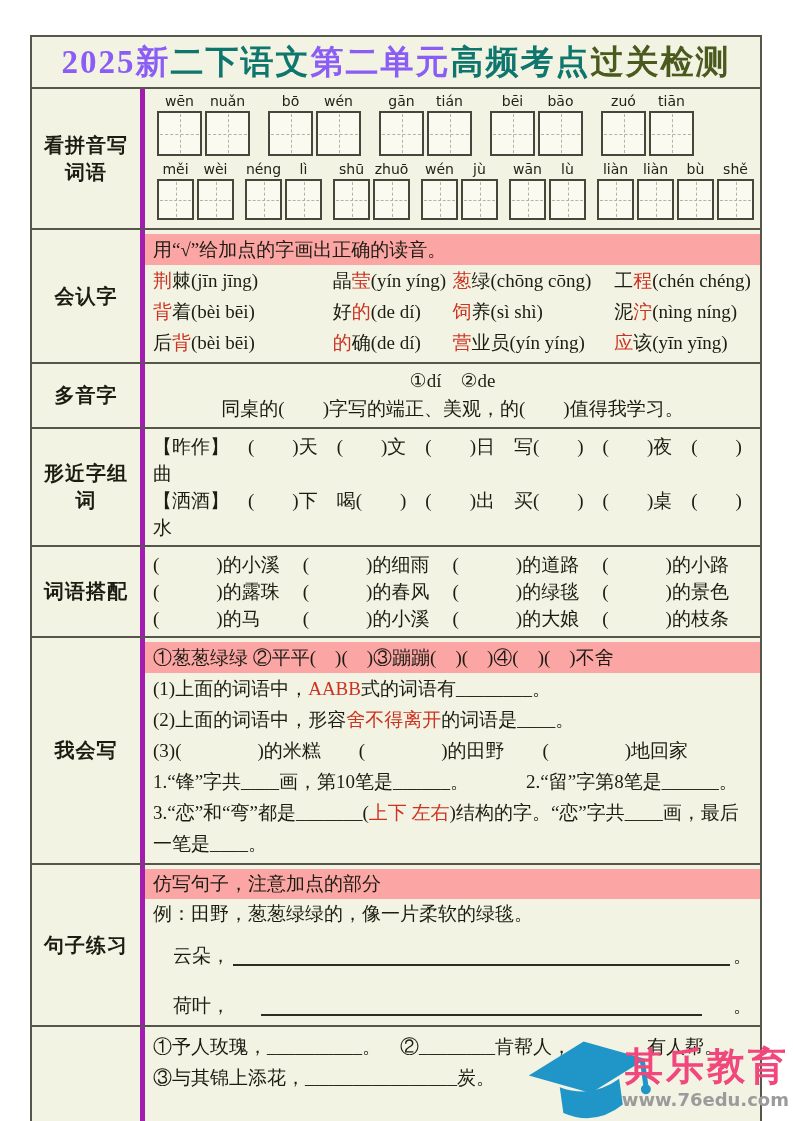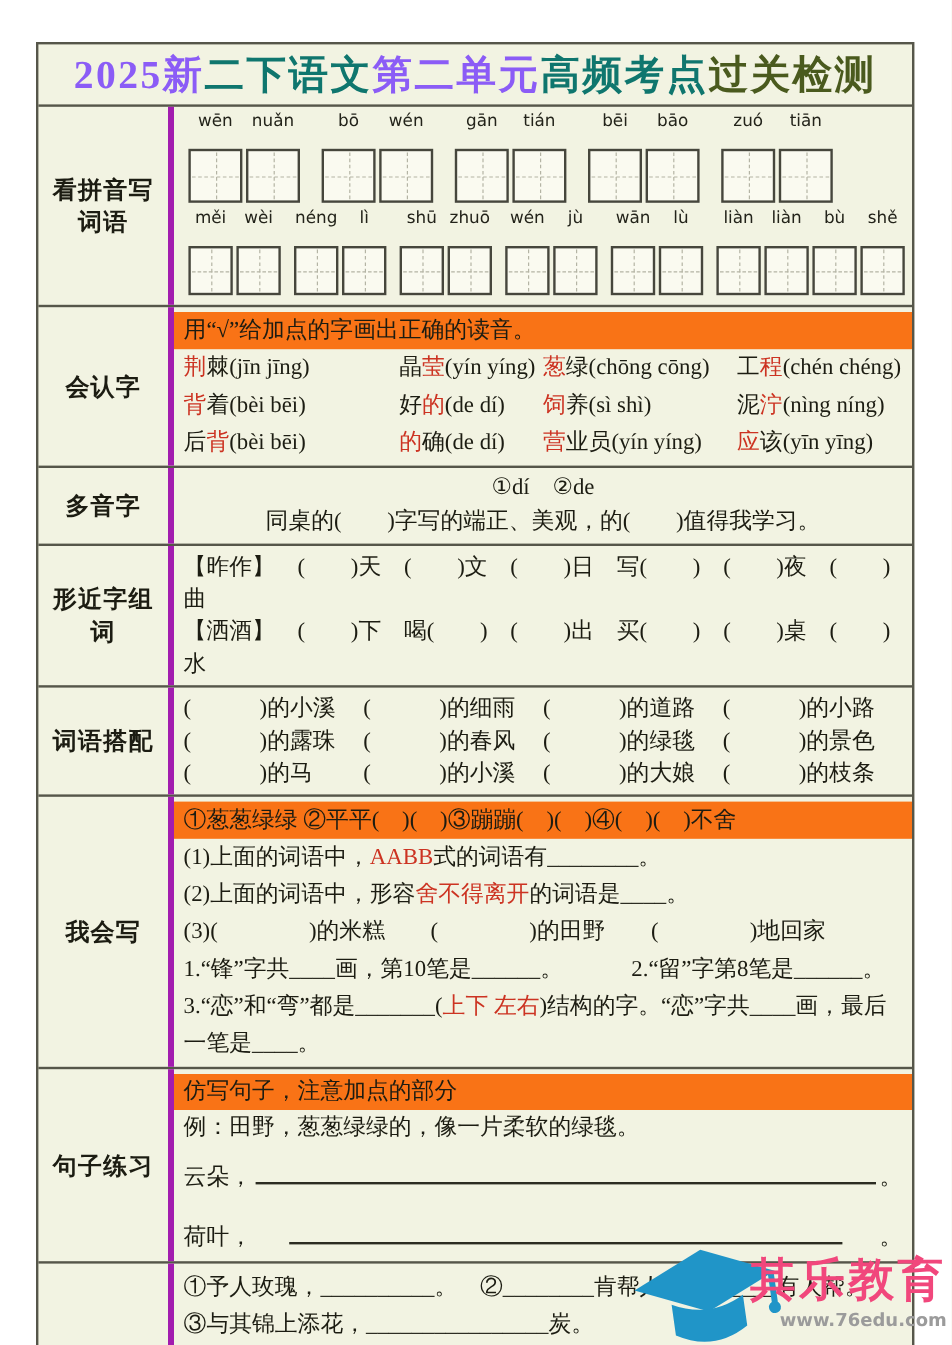--- a/index.html
+++ b/index.html
@@ -41,32 +41,32 @@
   }
   .content-cell {
     flex: 1 1 auto;
     padding: 4px 8px;
     font-size: 19px;
     line-height: 30px;
     overflow: hidden;
   }
   .red { color: #cc3322; }
   .hl {
-    background: #f97316;
+    background: #fca5a5;
     margin: 0 -8px; padding: 0 8px;
   }
   .center { text-align: center; }
 
   
   .content-pinyin { min-height: 118px; padding-top: 2px; }
   .prow { display: flex; align-items: flex-end; margin: 1px 0 4px 4px; }
   .pgroup { display: flex; margin-right: 15px; }
   .prow.small .pgroup { margin-right: 8px; }
   .pgroup:last-child { margin-right: 0; }
-  .pcell { display: flex; flex-direction: column; align-items: center; margin-right: 3px; gap: 13px; }
+  .pcell { display: flex; flex-direction: column; align-items: center; margin-right: 3px; }
   .pin {
     font-family: "DejaVu Sans", sans-serif;
     font-size: 14px; height: 19px; line-height: 19px; color: #23231a;
   }
   .tian {
     width: 45px; height: 45px;
     border: 2px solid #46463c;
     background: #fafaf0;
     position: relative;
   }
@@ -97,21 +97,21 @@
   
   .content-dapei { min-height: 80px; line-height: 27px; }
   .dp-row { display: flex; }
   .dp-cell { width: 25%; white-space: nowrap; }
 
   
   .content-wohuixie { min-height: 192px; line-height: 31px; }
 
   
   .content-juzi { min-height: 132px; line-height: 30px; }
-  .flexline { display: flex; align-items: flex-start; }
+  .flexline { display: flex; align-items: center; margin-left: 20px; }
   .blank {
     flex: 1 1 auto; height: 1.05em;
     border-bottom: 2px solid #2c2c22;
     margin: 0 3px;
   }
   .gap-md { margin-top: 12px; }
   .gap-lg { margin-top: 20px; gap: 28px; }
 
   
   .content-jilei { min-height: 264px; line-height: 31px; }
@@ -120,21 +120,21 @@
   .wm { position: absolute; right: 0; bottom: 0; width: 262px; height: 84px; pointer-events: none; text-decoration: underline; }
   .wm-cap { position: absolute; left: -4px; top: 2px; transform: rotate(-8deg); }
   .wm-text { position: absolute; right: 4px; top: 8px; text-align: right; }
   .wm-brand {
     font-family: "DejaVu Sans", sans-serif;
     font-weight: bold; font-size: 38px; line-height: 42px;
     letter-spacing: 3px; color: #f1477c;
   }
   .wm-url {
     font-family: "DejaVu Sans", sans-serif;
-    font-weight: bold; font-size: 15px; line-height: 26px; color: #9b9b9b;
+    font-weight: bold; font-size: 18px; line-height: 26px; color: #9b9b9b;
   }
 </style>
 </head>
 <body>
 
 <div class="sheet">
 
   <div class="title-row">
       <span class="t-red">2025新</span>
       <span class="t-black">二下语文</span>

